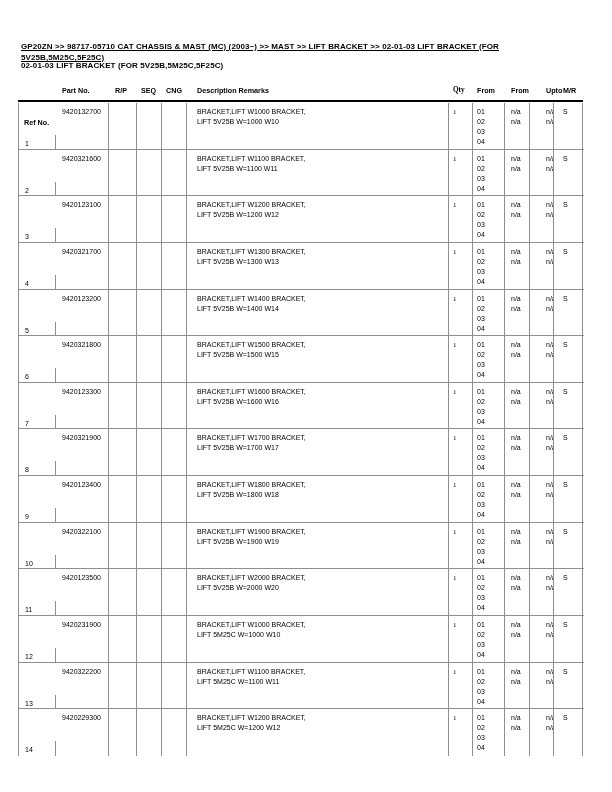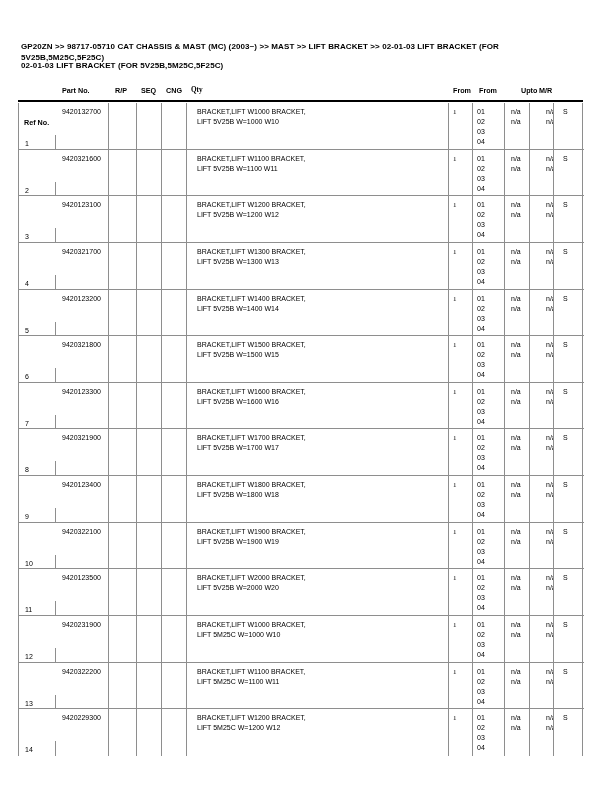--- a/index.html
+++ b/index.html
@@ -27,20 +27,21 @@
   }
   .breadcrumb {
     position: absolute;
     left: 21px;
     top: 41px;
     width: 560px;
     font-size: 8px;
     font-weight: bold;
     line-height: 11px;
     letter-spacing: 0.1px;
+    text-decoration: underline;
   }
   .col-headers {
     position: absolute;
     left: 18px;
     top: 86px;
     width: 565px;
     display: grid;
     grid-template-columns: 38px 53px 28px 25px 25px 262px 24px 32px 25px 24px 29px;
     font-size: 7.2px;
     font-weight: bold;
@@ -101,20 +102,21 @@
 <div class="page-title">02-01-03 LIFT BRACKET (FOR 5V25B,5M25C,5F25C)</div>
 
 <div class="breadcrumb">GP20ZN &gt;&gt; 98717-05710 CAT CHASSIS &amp; MAST (MC) (2003~) &gt;&gt; MAST &gt;&gt; LIFT BRACKET &gt;&gt; 02-01-03 LIFT BRACKET (FOR 5V25B,5M25C,5F25C)</div>
 
 <div class="col-headers">
   <div class="hc c-ref">Ref No.</div>
   <div class="hc c-part">Part No.</div>
   <div class="hc c-rp">R/P</div>
   <div class="hc c-seq">SEQ</div>
   <div class="hc c-cng">CNG</div>
+  <div class="hc c-desc">Description Remarks</div>
   <div class="hc c-qty">Qty</div>
   <div class="hc c-model">From</div>
   <div class="hc c-from">From</div>
   <div class="hc c-upto">Upto</div>
   <div class="hc c-mr">M/R</div>
 </div>
 
 <div class="header-sep"></div>
 
 <div class="parts-table">

